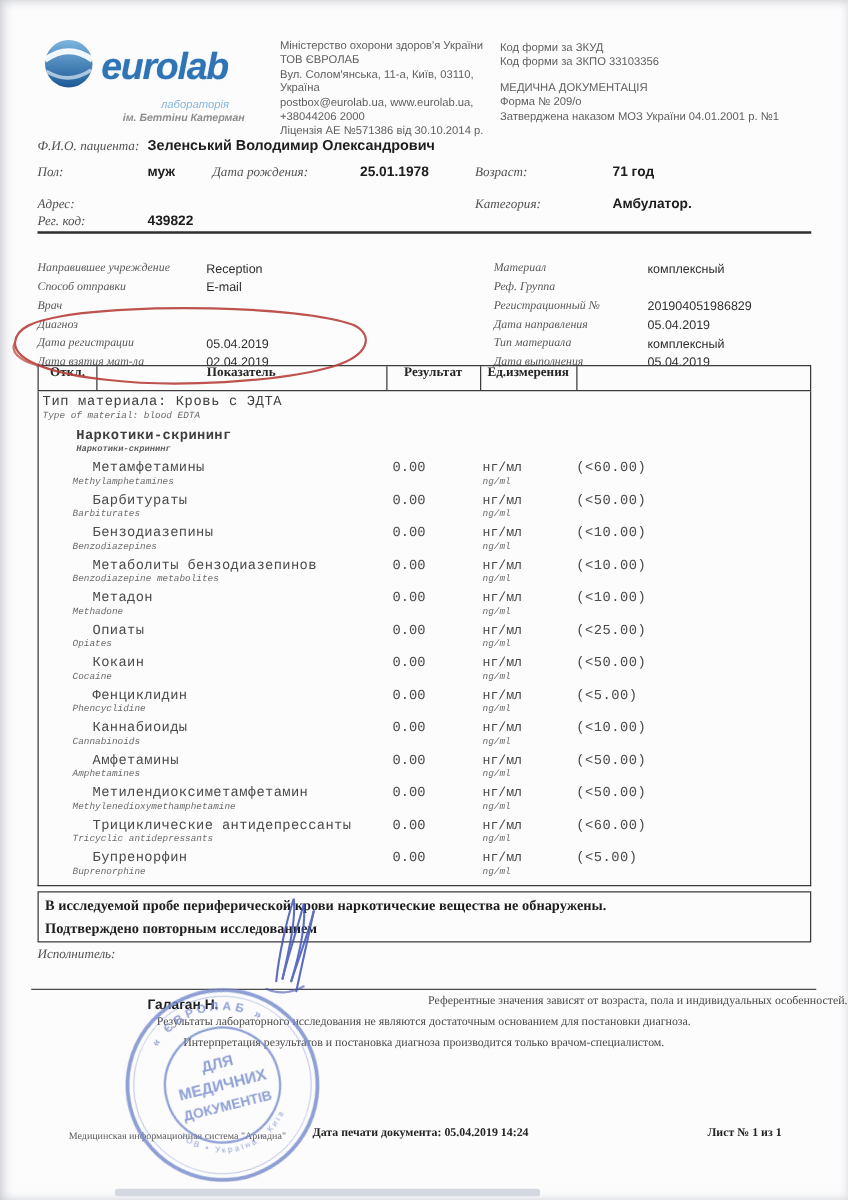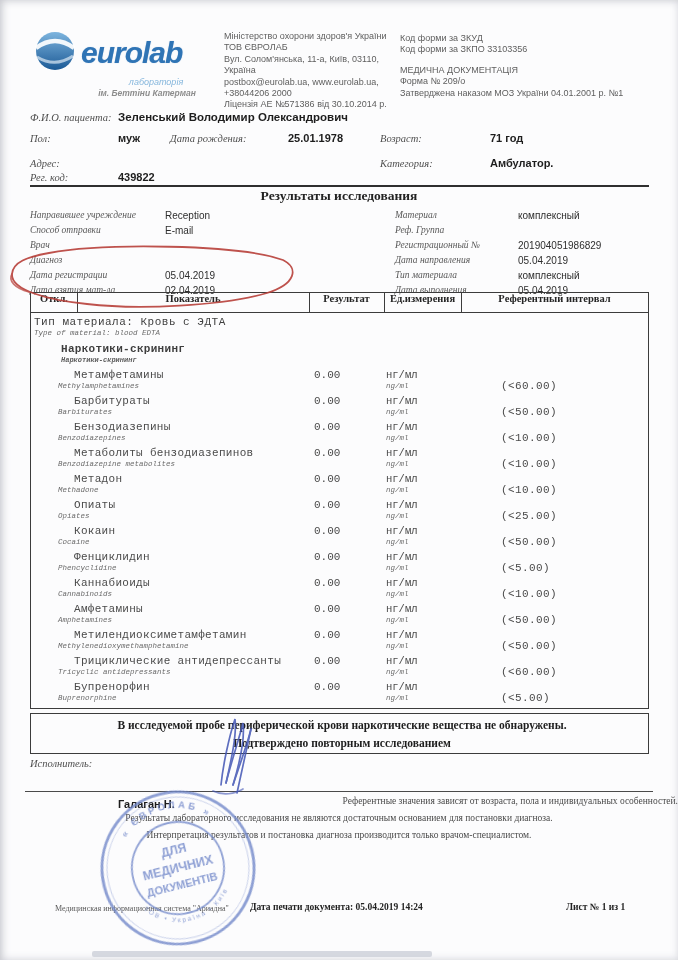--- a/index.html
+++ b/index.html
@@ -33,24 +33,24 @@
   .sec-en{font:italic 7.5px "Liberation Mono",monospace;color:#6a6a6a;margin-top:1px;}
   .grp{margin-left:30px;height:25px;margin-top:2px;}
   .grp-ru{font:bold 11px "Liberation Mono",monospace;color:#3e3e3e;letter-spacing:.3px;}
   .grp-en{font:italic bold 7px "Liberation Mono",monospace;color:#5c5c5c;margin-top:1px;}
   .trow{position:relative;height:26px;}
   .trow .ru{position:absolute;left:27px;top:1px;font:11px "Liberation Mono",monospace;letter-spacing:.3px;color:#4a4a4a;margin-left:16px;}
   .trow .en{position:absolute;left:27px;top:14px;font:italic 7.5px "Liberation Mono",monospace;color:#6b6b6b;}
   .c-res{position:absolute;left:283px;top:1px;font:11px "Liberation Mono",monospace;color:#4a4a4a;}
   .c-unit-ru{position:absolute;left:355px;top:1px;font:10.5px "Liberation Mono",monospace;color:#4a4a4a;}
   .c-unit-en{position:absolute;left:355px;top:14px;font:italic 7.5px "Liberation Mono",monospace;color:#6b6b6b;}
-  .c-ref{position:absolute;left:430px;top:12px;font:11px "Liberation Mono",monospace;letter-spacing:.4px;color:#4a4a4a;margin-left:40px;}
+  .c-ref{position:absolute;left:430px;top:1px;font:11px "Liberation Mono",monospace;letter-spacing:.4px;color:#4a4a4a;}
   
   .conc{position:absolute;left:30px;top:713px;width:619px;height:41px;border:1.4px solid #3c3c3c;box-sizing:border-box;padding:2px 0 0 5px;}
-  .conc div{font:bold 11.5px "Liberation Serif",serif;color:#1e1e1e;line-height:18px;white-space:nowrap;text-align:center;}
+  .conc div{font:bold 11.5px "Liberation Serif",serif;color:#1e1e1e;line-height:18px;white-space:nowrap;}
   .rule-mid{position:absolute;left:25px;top:791px;width:628px;border-top:1.7px solid #4a4a4a;}
   .note{position:absolute;left:0;width:678px;text-align:center;font:9.5px "Liberation Serif",serif;color:#4a4a4a;}
   .foot-l{position:absolute;left:55px;top:904px;font:8px "Liberation Serif",serif;color:#5a5a5a;}
   .foot-c{position:absolute;left:250px;top:902px;font:bold 9.5px "Liberation Serif",serif;color:#232323;}
   .foot-r{position:absolute;left:566px;top:902px;font:bold 9.5px "Liberation Serif",serif;color:#232323;}
   
   .stamp{position:absolute;left:98px;top:788px;width:160px;height:160px;transform:rotate(-14deg);opacity:.8;filter:blur(.35px);}
   .sig{position:absolute;left:193px;top:713px;opacity:.85;}
   .redloop{position:absolute;left:3px;top:240px;opacity:.9;}
   .scanbar{position:absolute;left:92px;top:951px;width:340px;height:6px;background:#ccd0d8;border-radius:2px;opacity:.8;}
@@ -110,21 +110,20 @@
   <span class="f val" style="left:490px;top:132px;">71 год</span>
 
   <span class="f lab" style="left:30px;top:158px;">Адрес:</span>
   <span class="f lab" style="left:380px;top:158px;">Категория:</span>
   <span class="f val" style="left:490px;top:157px;">Амбулатор.</span>
 
   <span class="f lab" style="left:30px;top:172px;">Рег. код:</span>
   <span class="f val" style="left:118px;top:171px;">439822</span>
 
   <div class="rule-heavy"></div>
-  <div class="res-title">Результаты исследования</div>
 
   <span class="f labm" style="left:30px;top:210px;text-align:center;">Направившее учреждение</span>
   <span class="f valr" style="left:165px;top:210px;">Reception</span>
   <span class="f labm" style="left:30px;top:225px;">Способ отправки</span>
   <span class="f valr" style="left:165px;top:225px;">E-mail</span>
   <span class="f labm" style="left:30px;top:240px;">Врач</span>
   <span class="f valr" style="left:165px;top:240px;"></span>
   <span class="f labm" style="left:30px;top:255px;">Диагноз</span>
   <span class="f valr" style="left:165px;top:255px;"></span>
   <span class="f labm" style="left:30px;top:270px;">Дата регистрации</span>
@@ -143,21 +142,20 @@
   <span class="f labm" style="left:395px;top:270px;">Тип материала</span>
   <span class="f valr" style="left:518px;top:270px;">комплексный</span>
   <span class="f labm" style="left:395px;top:285px;">Дата выполнения</span>
   <span class="f valr" style="left:518px;top:285px;">05.04.2019</span>
 
   <div class="thead">
     <div class="th" style="left:0;width:46px;">Откл.</div>
     <div class="th" style="left:46px;width:232px;">Показатель</div>
     <div class="th" style="left:278px;width:75px;">Результат</div>
     <div class="th" style="left:353px;width:77px;">Ед.измерения</div>
-    <div class="th" style="left:430px;width:187px;">Референтный интервал</div>
     <div class="vsep" style="left:46px;"></div>
     <div class="vsep" style="left:278px;"></div>
     <div class="vsep" style="left:353px;"></div>
     <div class="vsep" style="left:430px;"></div>
   </div>
 
   <div class="tbody">
     <div class="sec">
       <div class="sec-ru">Тип материала: Кровь с ЭДТА</div>
       <div class="sec-en">Type of material: blood EDTA</div>

